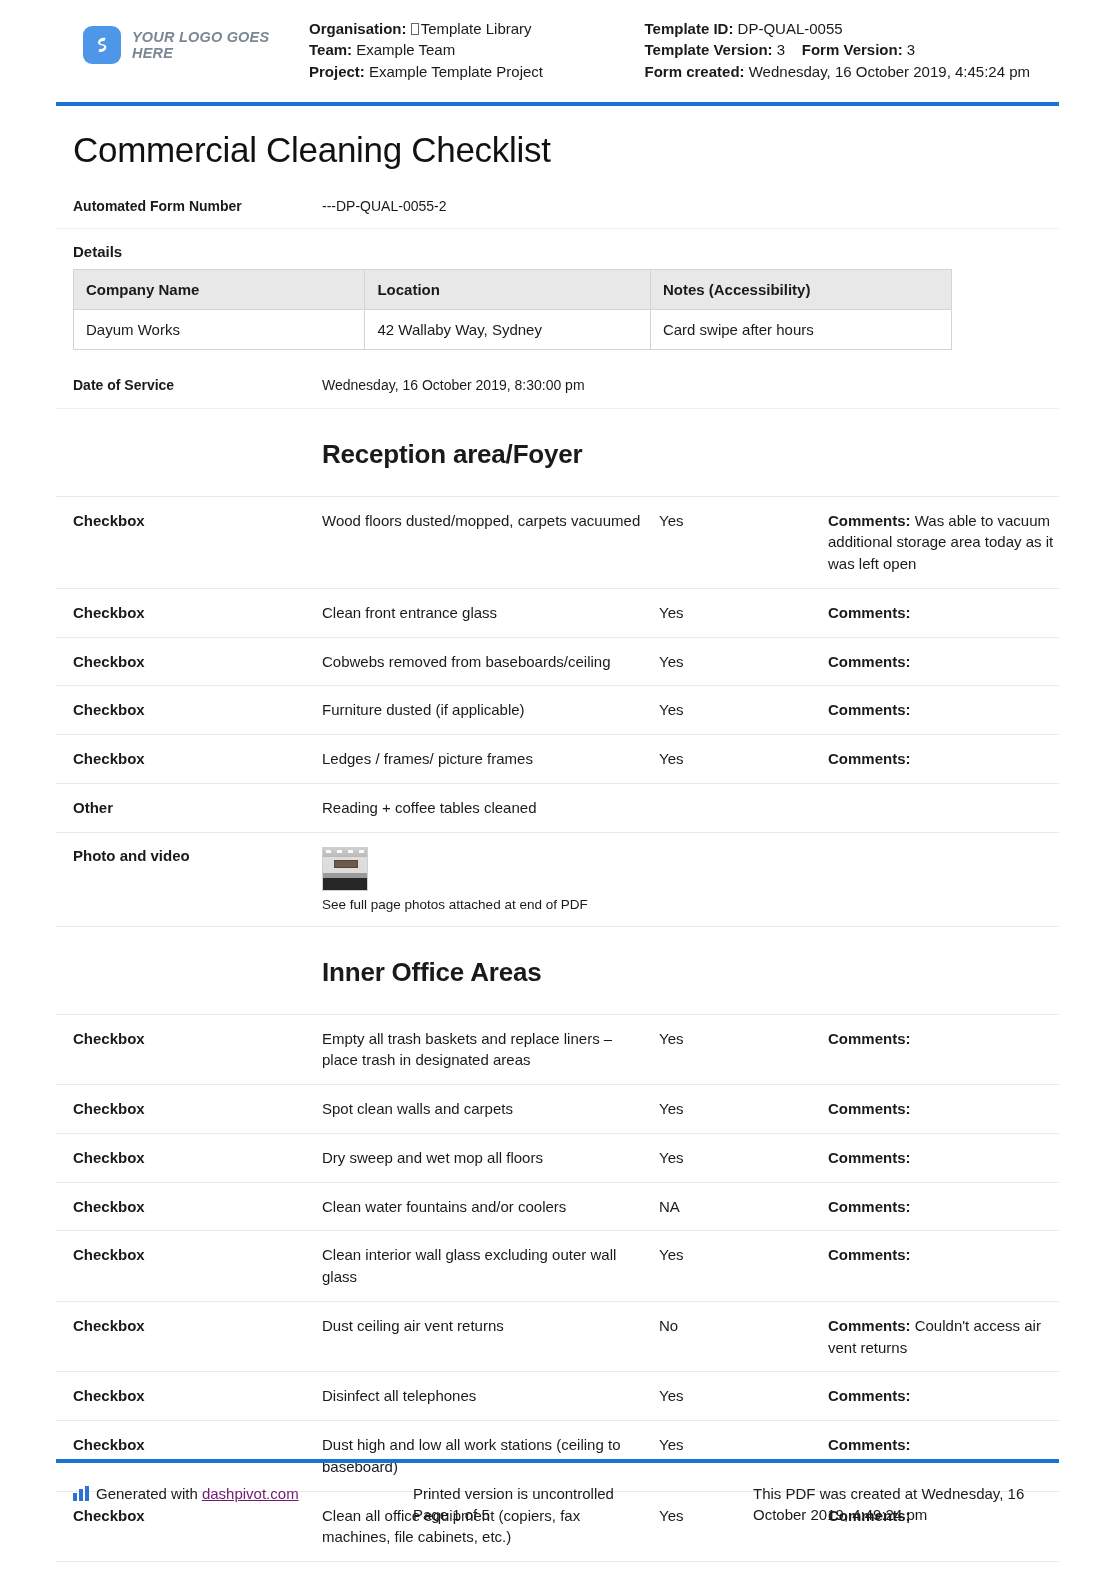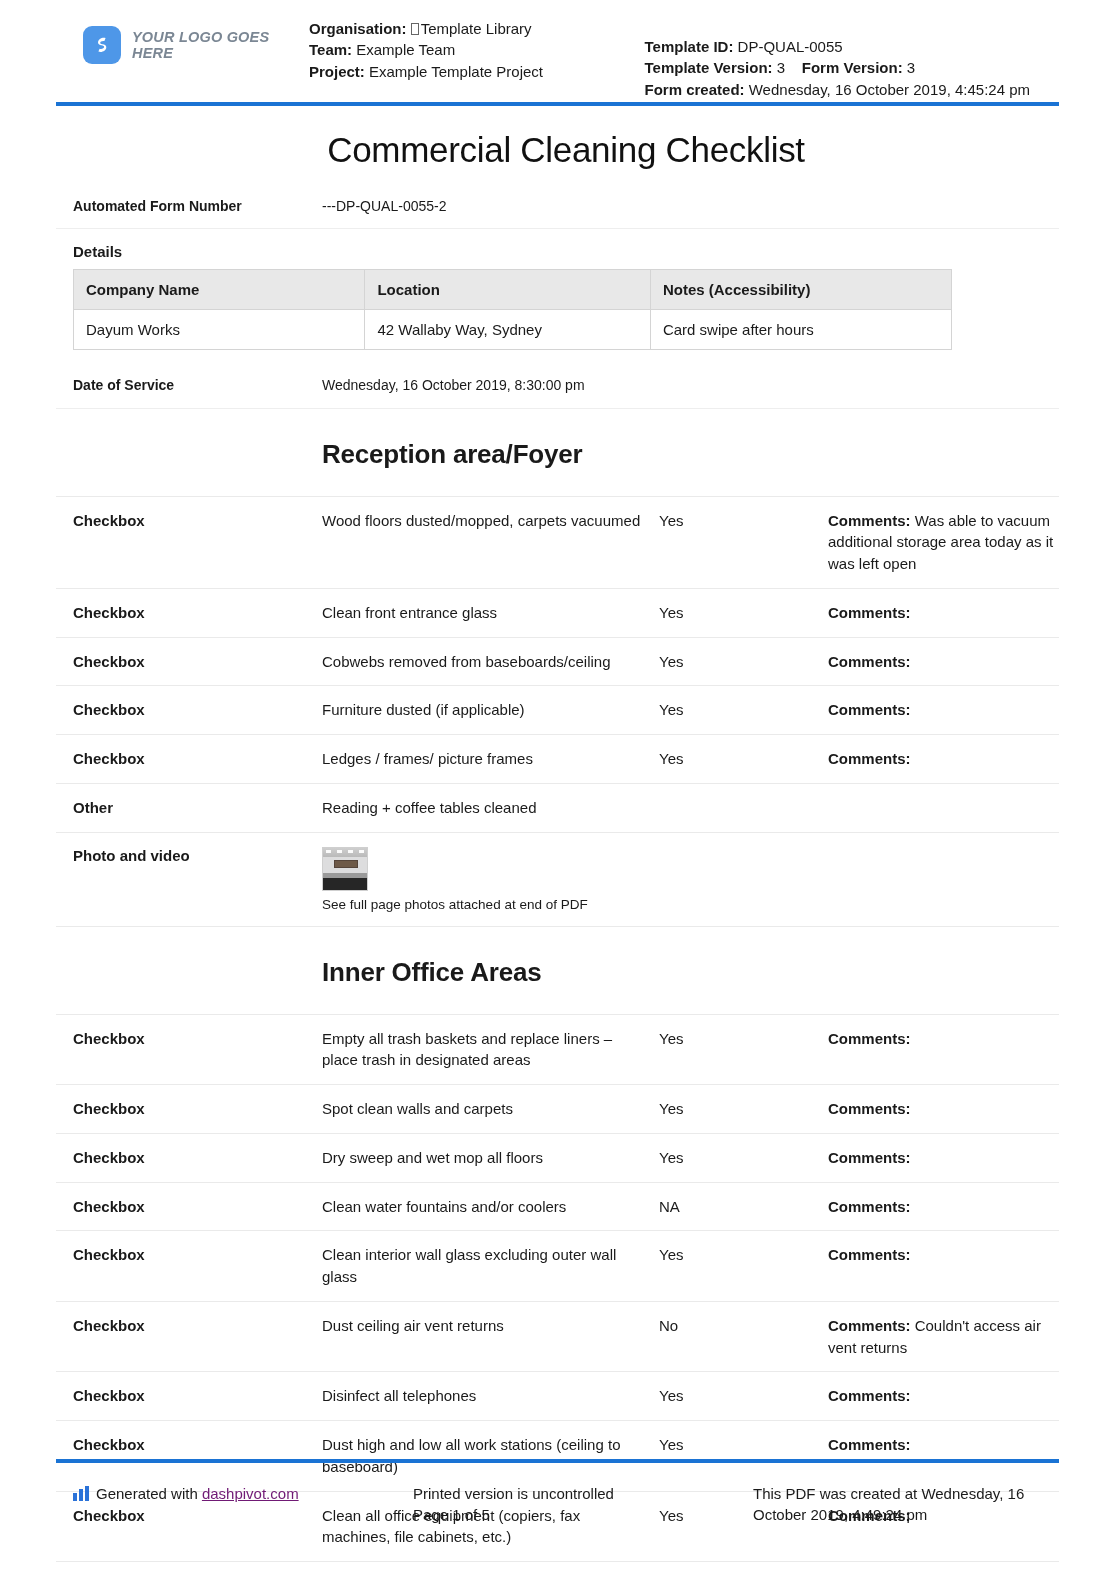--- a/index.html
+++ b/index.html
@@ -54,21 +54,21 @@
     font-weight: bold;
     font-size: 14.5px;
     letter-spacing: 0.2px;
     color: #7b8794;
   }
   .meta-col {
     font-size: 15px;
     line-height: 1.42;
   }
   .meta-col.left { width: 340px; }
-  .meta-col.right { width: 420px; margin-top: 18px; }
+  .meta-col.right { width: 420px; }
   .meta-col .lbl { font-weight: bold; }
   .tofu {
     display: inline-block;
     width: 8px;
     height: 12px;
     border: 1px solid #666;
     vertical-align: -1px;
     margin-right: 2px;
   }
   .hrule-top {
@@ -77,21 +77,20 @@
     margin-top: 6px;
   }
 
   
   .doc-title {
     font-size: 35px;
     font-weight: normal;
     letter-spacing: -0.3px;
     margin: 24px 0 0 17px;
     color: #111;
-    text-align: center;
   }
 
   
   .field-row {
     display: flex;
     align-items: flex-end;
     padding: 12px 0 12px 17px;
     border-bottom: 1px solid #eeeeee;
     font-size: 14px;
   }

